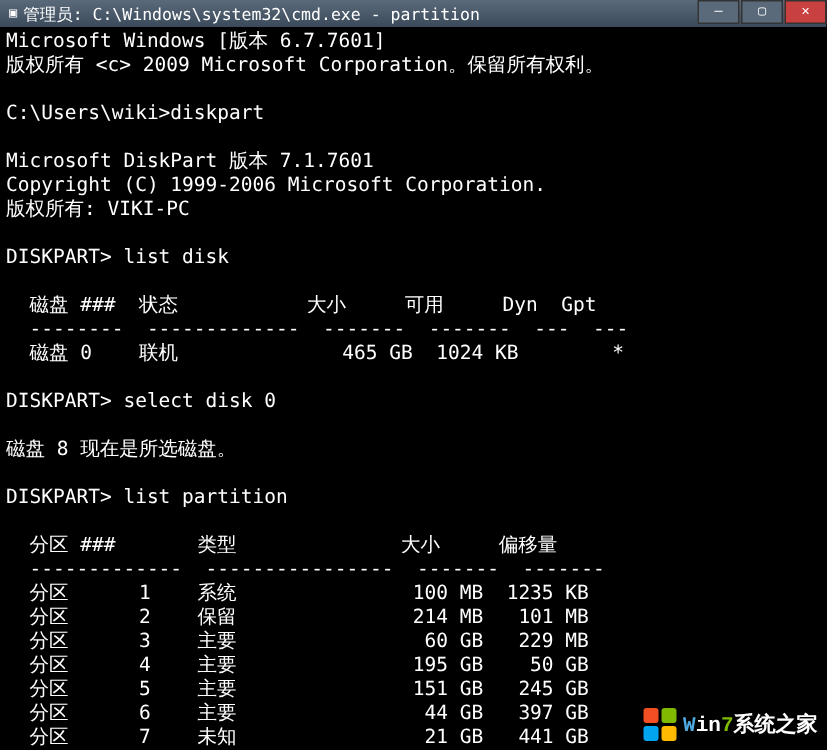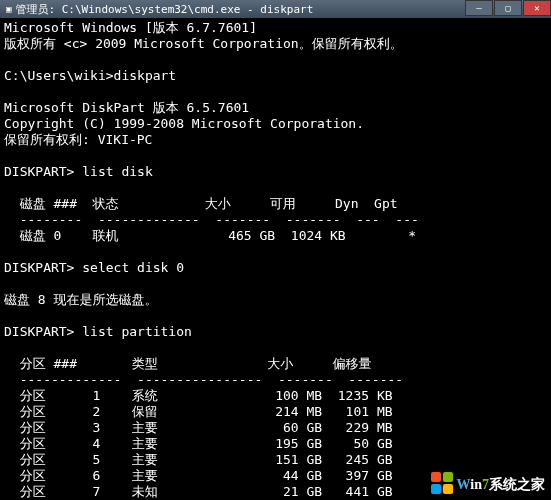--- a/index.html
+++ b/index.html
@@ -45,57 +45,57 @@
       color: #fff;
       padding: 2px 4px;
       line-height: 16px;
       white-space: pre;
       font-family: 'NSimSun', 'SimSun', 'Consolas', monospace;
       letter-spacing: 0;
     }
     .watermark {
       position: absolute;
       bottom: 6px; right: 6px;
-      display: flex; align-items: flex-end;
-      font-family: Liberation Serif, serif;
+      display: flex; align-items: center;
+      font-family: Liberation Mono, monospace;
       margin-left: 34px;
     }
     .flag {
       width: 22px; height: 22px; position: relative; margin-right: 4px;
     }
     .flag span { position: absolute; width: 10px; height: 10px; border-radius: 2px; }
     .f1 { top: 0; left: 0; background: #f25022; }
     .f2 { top: 0; right: 0; background: #7fba00; }
     .f3 { bottom: 0; left: 0; background: #00a4ef; }
     .f4 { bottom: 0; right: 0; background: #ffb900; }
     .wm-text { color: #fff; font-size: 14px; font-weight: bold; }
     .wm-w { color: #4fa8e0; }
     .wm-7 { color: #7fba00; }
   </style>
 </head>
 <body>
 
 <div class="titlebar">
   <span class="icon">▣</span>
-  <span>管理员: C:\Windows\system32\cmd.exe - diskpart</span>
+  <span>管理员: C:\Windows\system32\cmd.exe - partition</span>
 </div>
 <div class="win-controls">
   <div class="win-btn win-min">—</div>
   <div class="win-btn win-max">▢</div>
   <div class="win-btn win-close">✕</div>
 </div>
 
 <div class="terminal"><span>Microsoft Windows [版本 6.7.7601]</span>
 <span>版权所有 &lt;c&gt; 2009 Microsoft Corporation。保留所有权利。</span>
 <span></span>
 <span>C:\Users\wiki&gt;diskpart</span>
 <span></span>
-<span>Microsoft DiskPart 版本 6.5.7601</span>
-<span>Copyright (C) 1999-2008 Microsoft Corporation.</span>
-<span>保留所有权利: VIKI-PC</span>
+<span>Microsoft DiskPart 版本 7.1.7601</span>
+<span>Copyright (C) 1999-2006 Microsoft Corporation.</span>
+<span>版权所有: VIKI-PC</span>
 <span></span>
 <span>DISKPART&gt; list disk</span>
 <span></span>
 <span>  磁盘 ###  状态           大小     可用     Dyn  Gpt</span>
 <span>  --------  -------------  -------  -------  ---  ---</span>
 <span>  磁盘 0    联机              465 GB  1024 KB        *</span>
 <span></span>
 <span>DISKPART&gt; select disk 0</span>
 <span></span>
 <span>磁盘 8 现在是所选磁盘。</span>

